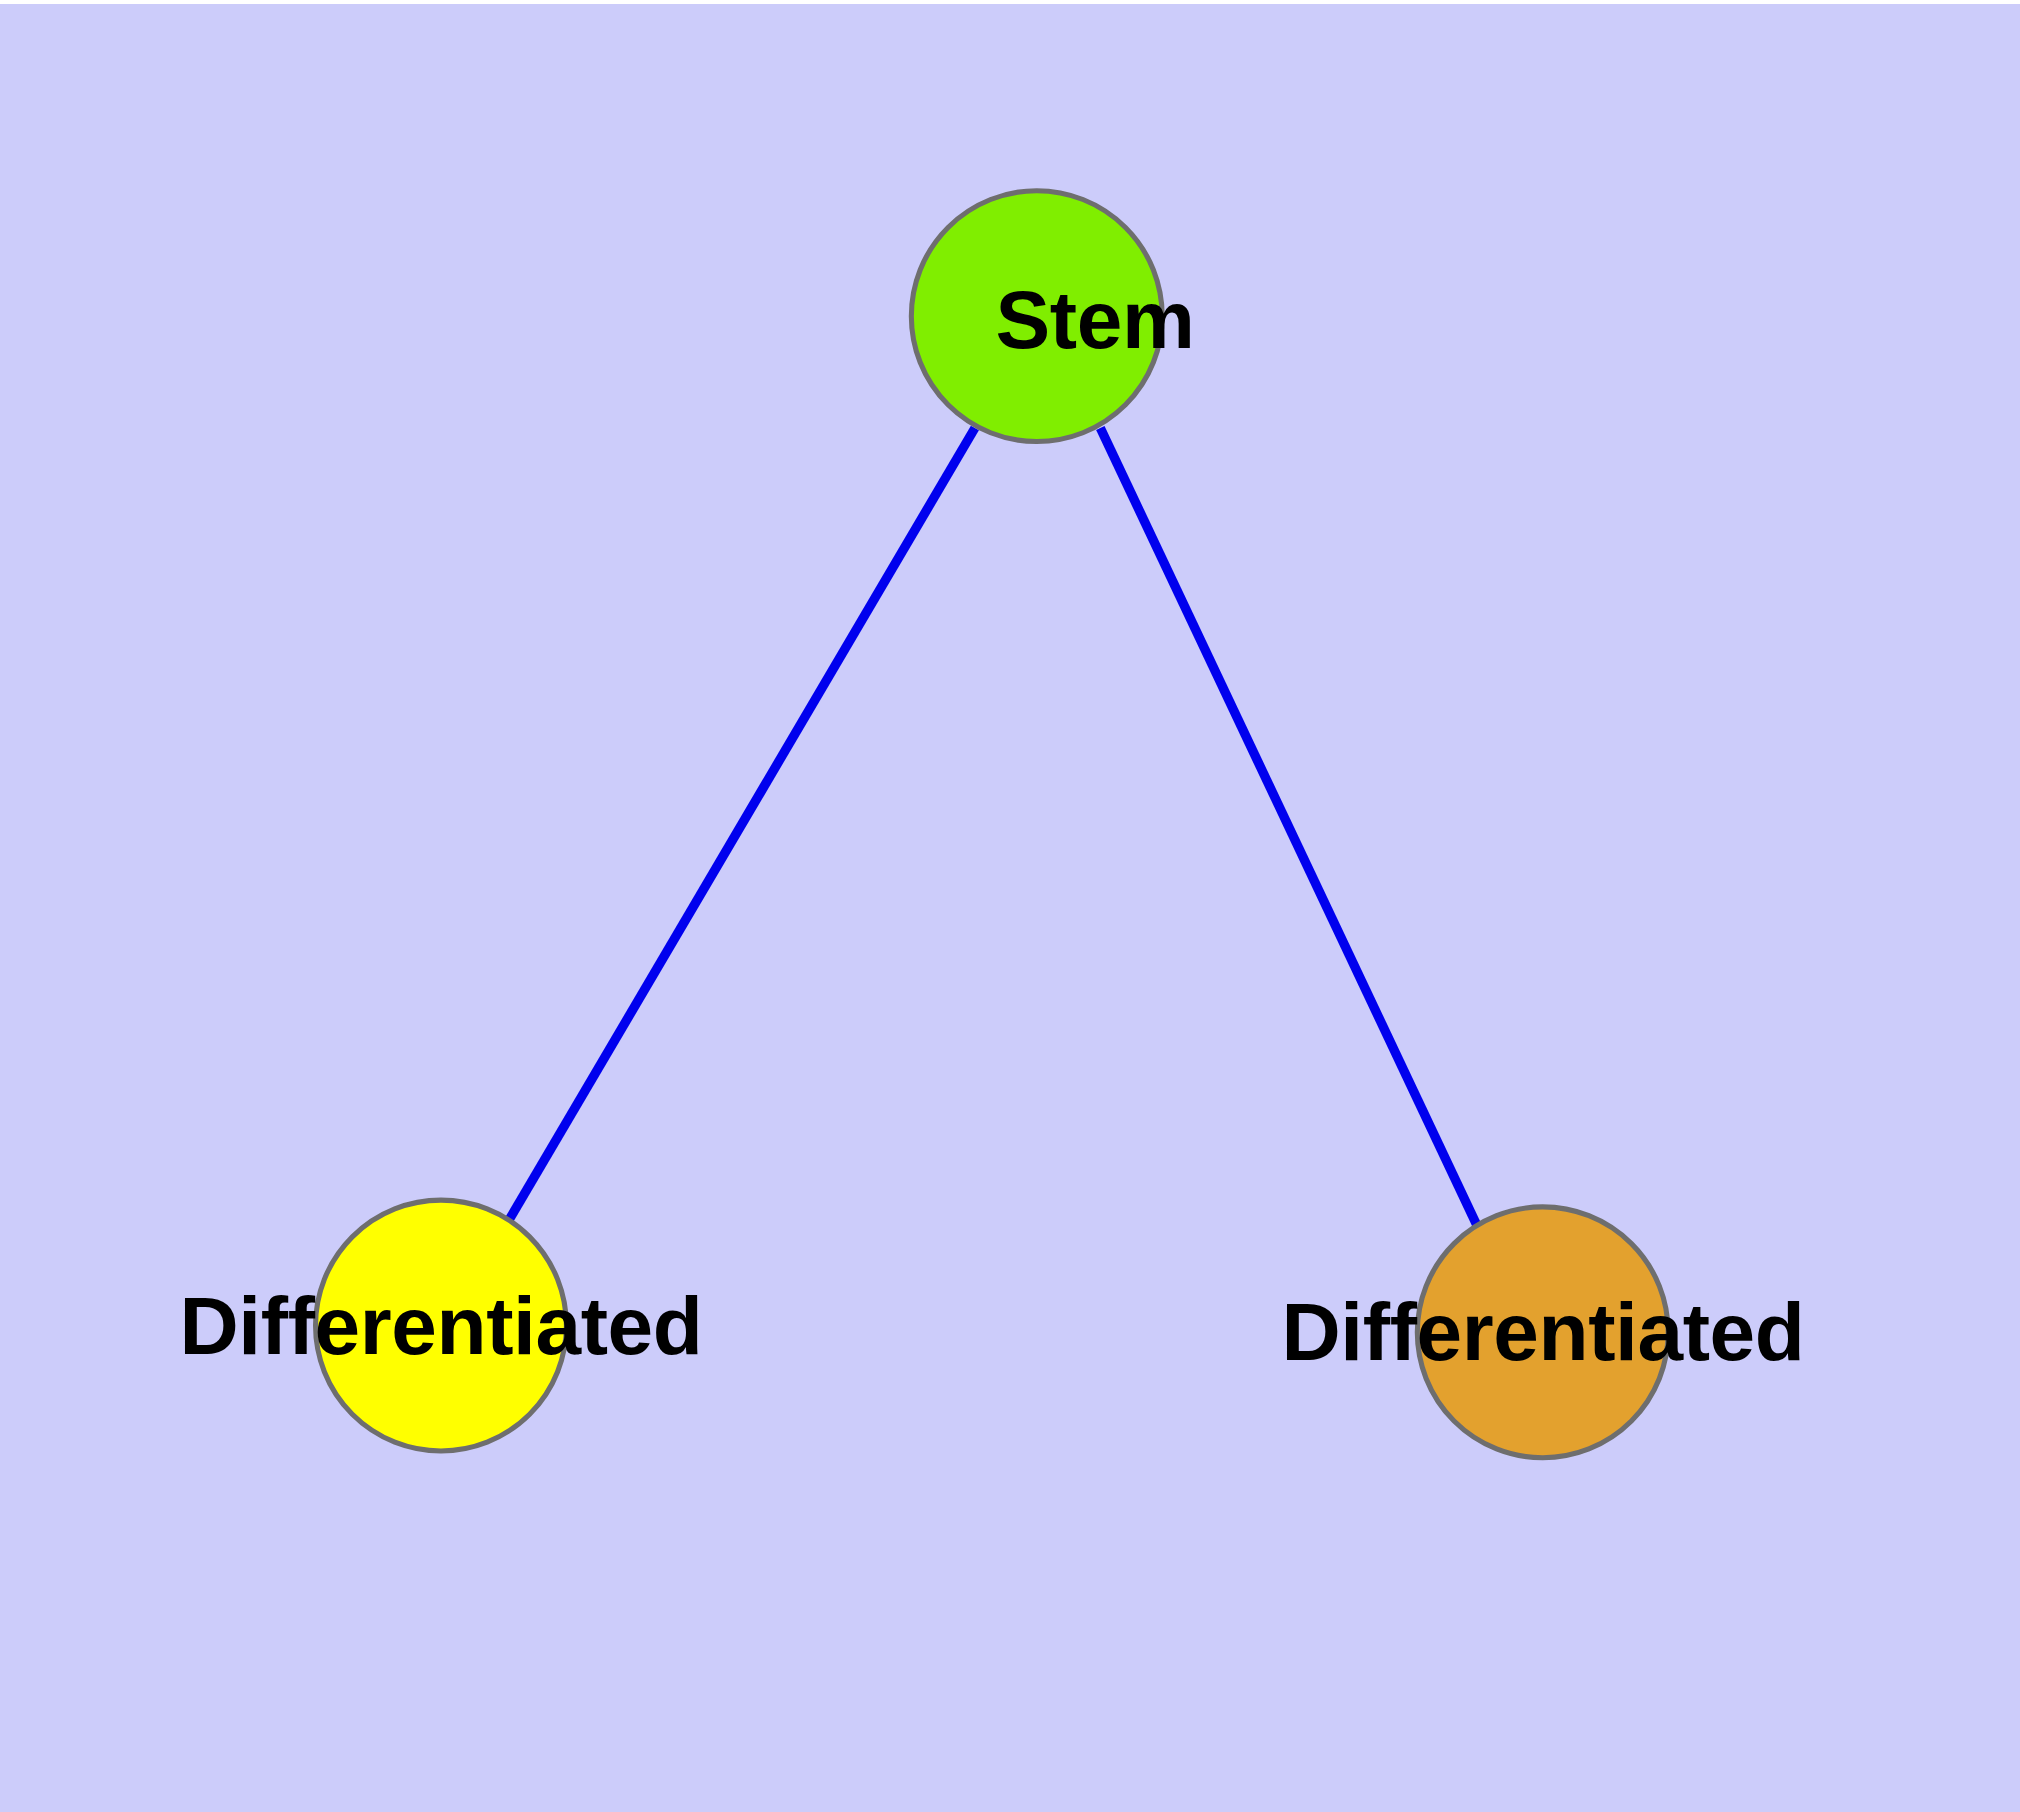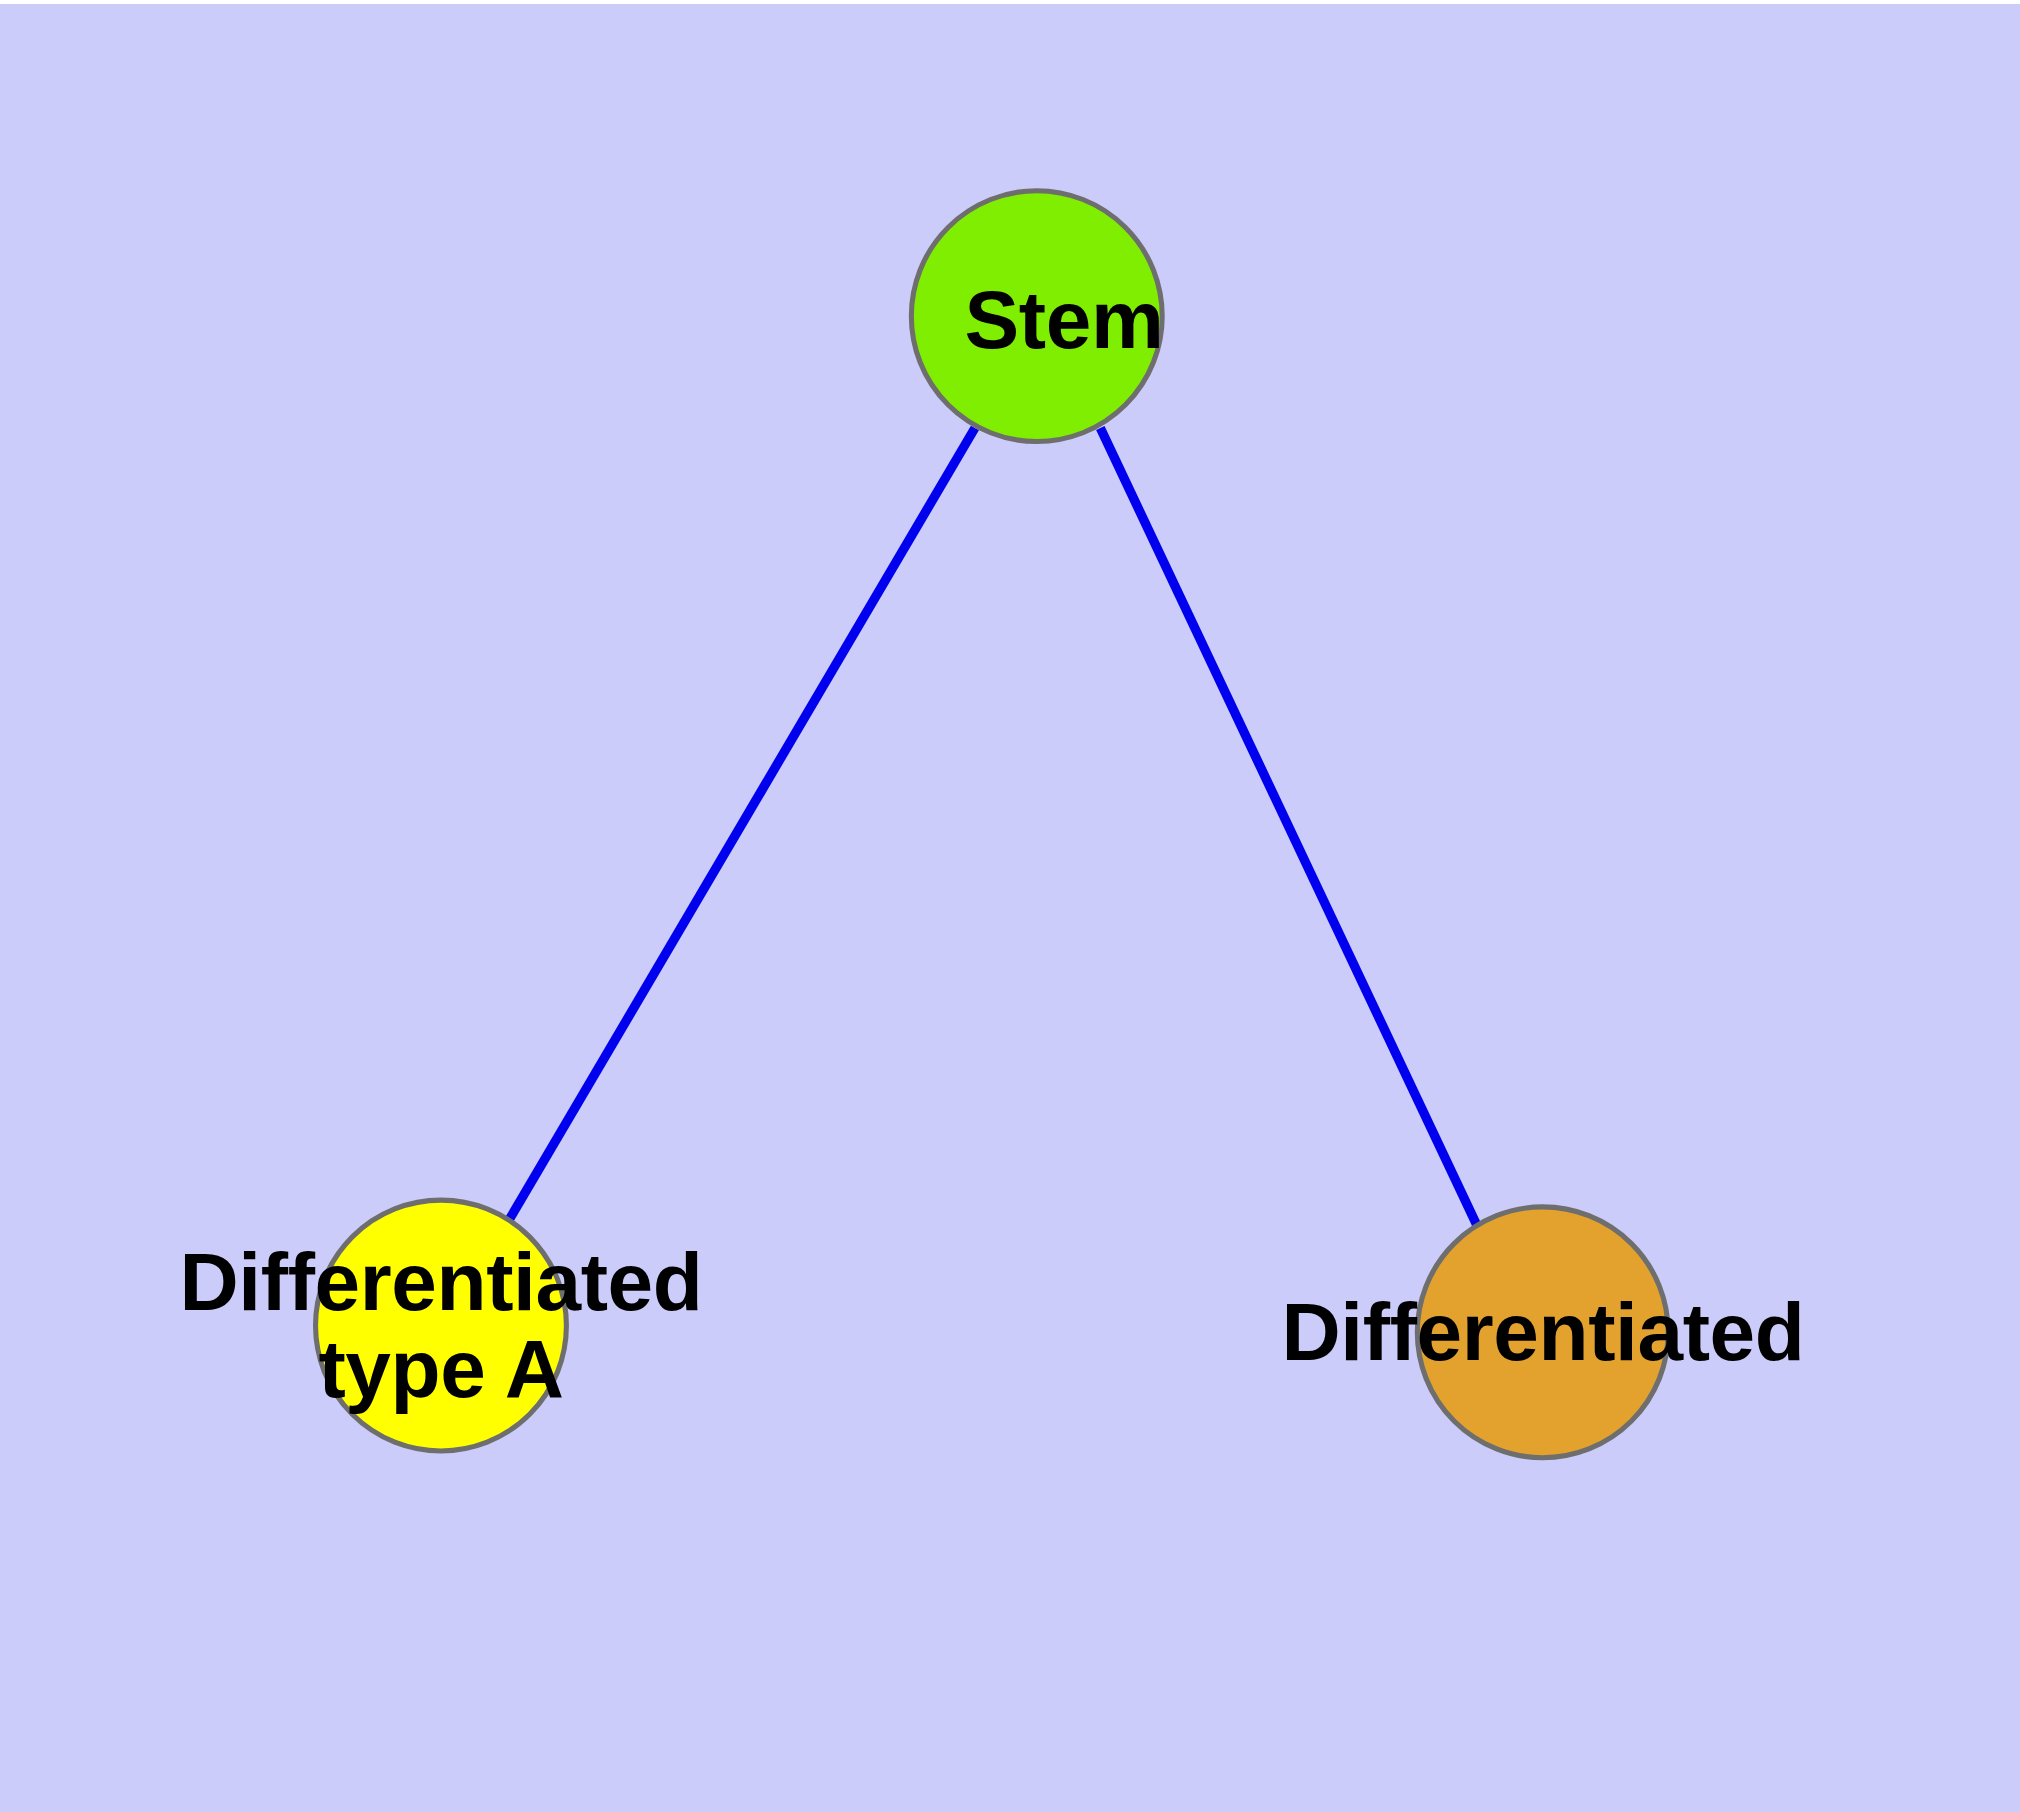--- a/index.html
+++ b/index.html
@@ -55,26 +55,25 @@
       <line x1="1150" y1="505" x2="600" y2="1440" stroke="#0000ee" stroke-width="11" stroke-linecap="butt"></line>
       <line x1="1298" y1="505" x2="1742" y2="1445" stroke="#0000ee" stroke-width="11" stroke-linecap="butt"></line>
     </g>
     <g>
       <circle cx="1223" cy="373" r="148" fill="#80ee00" stroke="#6e6e6e" stroke-width="6"></circle>
       <circle cx="520" cy="1564" r="148" fill="#ffff00" stroke="#6e6e6e" stroke-width="6"></circle>
       <circle cx="1820" cy="1572" r="148" fill="#e3a12e" stroke="#6e6e6e" stroke-width="6"></circle>
     </g>
   </svg>
 
-  <div class="node-label" style="left:1064px; top:320px;">
+  <div class="node-label" style="left:1095px; top:320px;">
     <div>Stem</div>
   </div>
 
   <div class="node-label" style="left:441px; top:1326px;">
     <div>Differentiated</div>
-    <div>type A</div>
   </div>
 
   <div class="node-label" style="left:1543px; top:1332px;">
     <div>Differentiated</div>
   </div>
 </div>
 
 
 </body></html>

